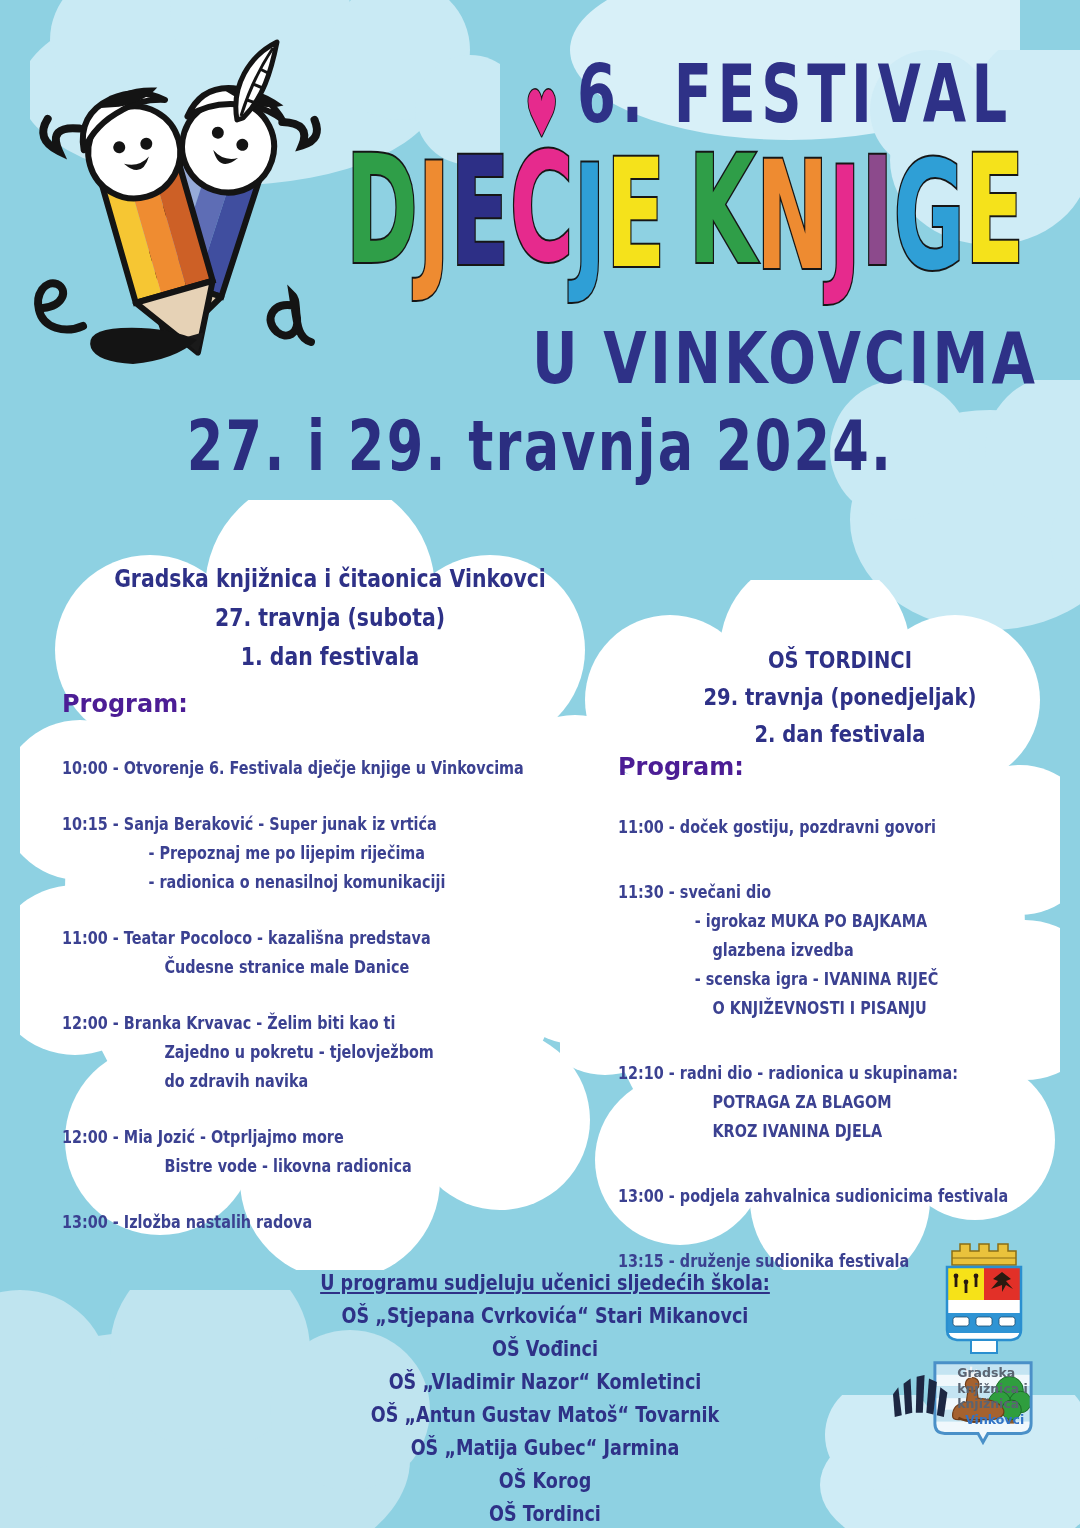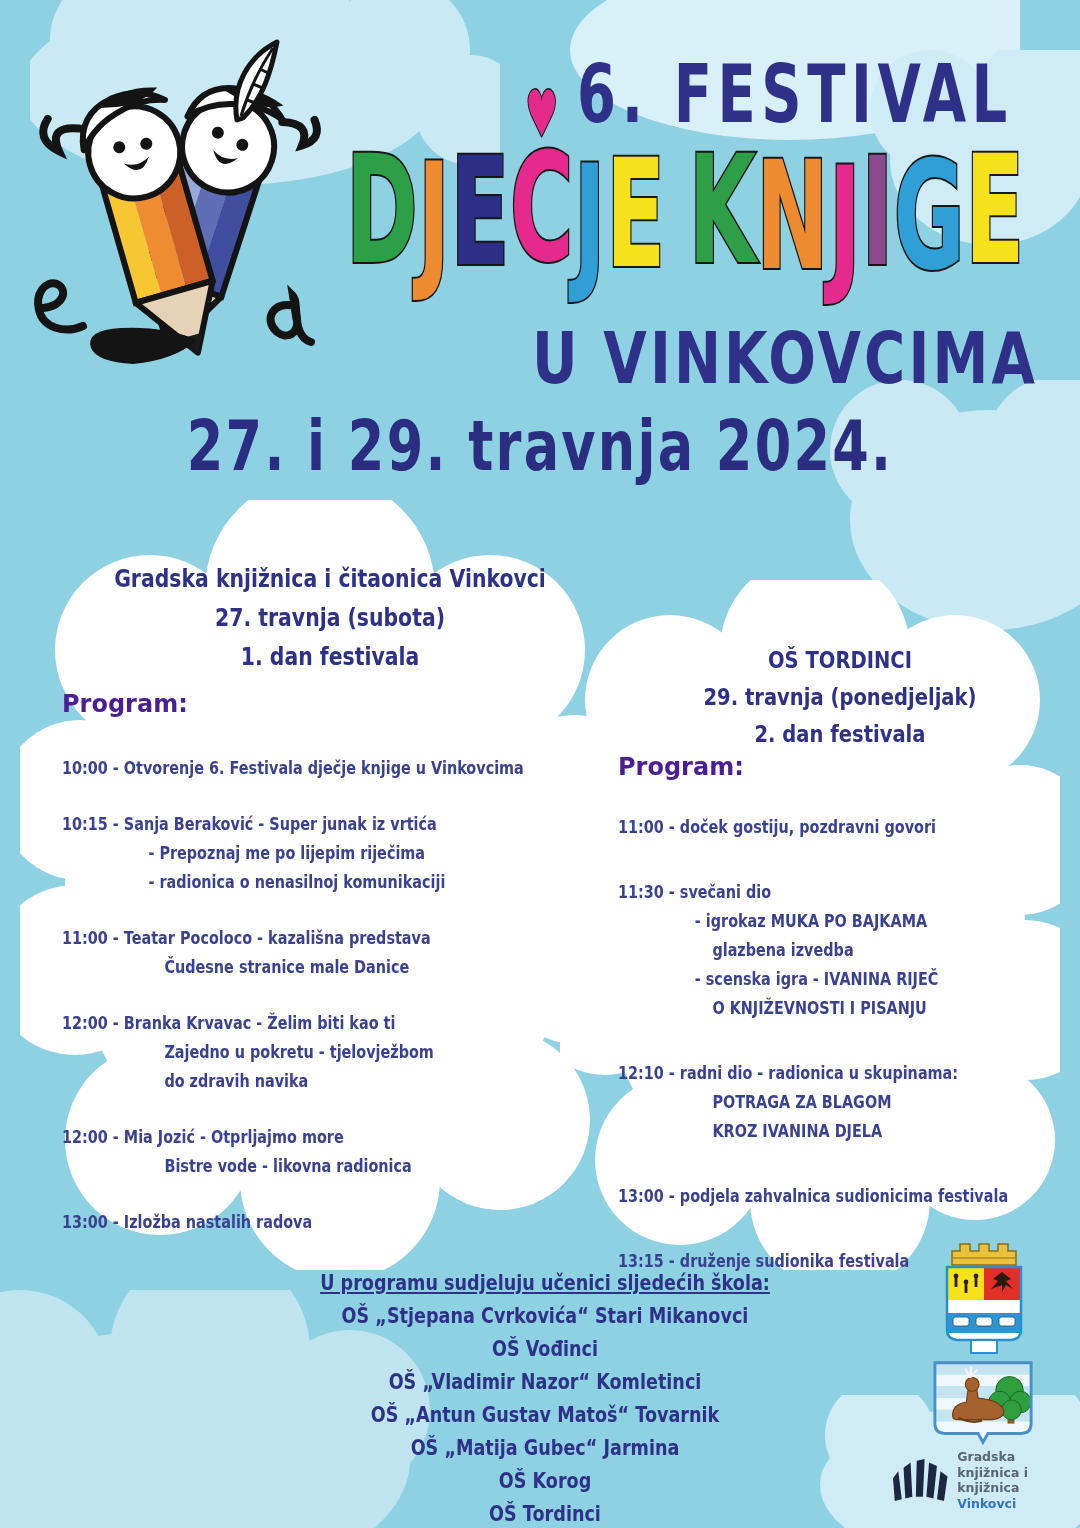--- a/index.html
+++ b/index.html
@@ -76,25 +76,25 @@
   
   #schools {
     position:absolute; left:145px; top:1266px; width:800px; text-align:center;
     font-size:22px; line-height:33px; font-weight:bold; color:#2e3187;
     transform:scaleX(0.80); transform-origin:center top; white-space:nowrap;
   }
   .schools-heading { text-decoration:underline; }
 
   
   .library-logo {
-    position:absolute; left:893px; top:1448px; width:185px; height:64px;
+    position:absolute; left:893px; top:1364px; width:185px; height:64px;
     display:flex; align-items:center; gap:8px;
   }
   .library-text { font-size:12.5px; line-height:15.5px; font-weight:bold; color:#5a6472; }
-  .library-text .lib-bold { color:#3173c6; }
+  .library-text .lib-bold { color:#3173c6;margin-left:8px; }
 </style>
 </head>
 <body>
 
 <div class="poster">
 
   <svg class="abs" style="left:30px;top:-40px" width="470" height="240">
     <g fill="#c9eaf4">
       <ellipse cx="200" cy="130" rx="210" ry="95"></ellipse>
         <circle cx="90" cy="80" r="70"></circle>

